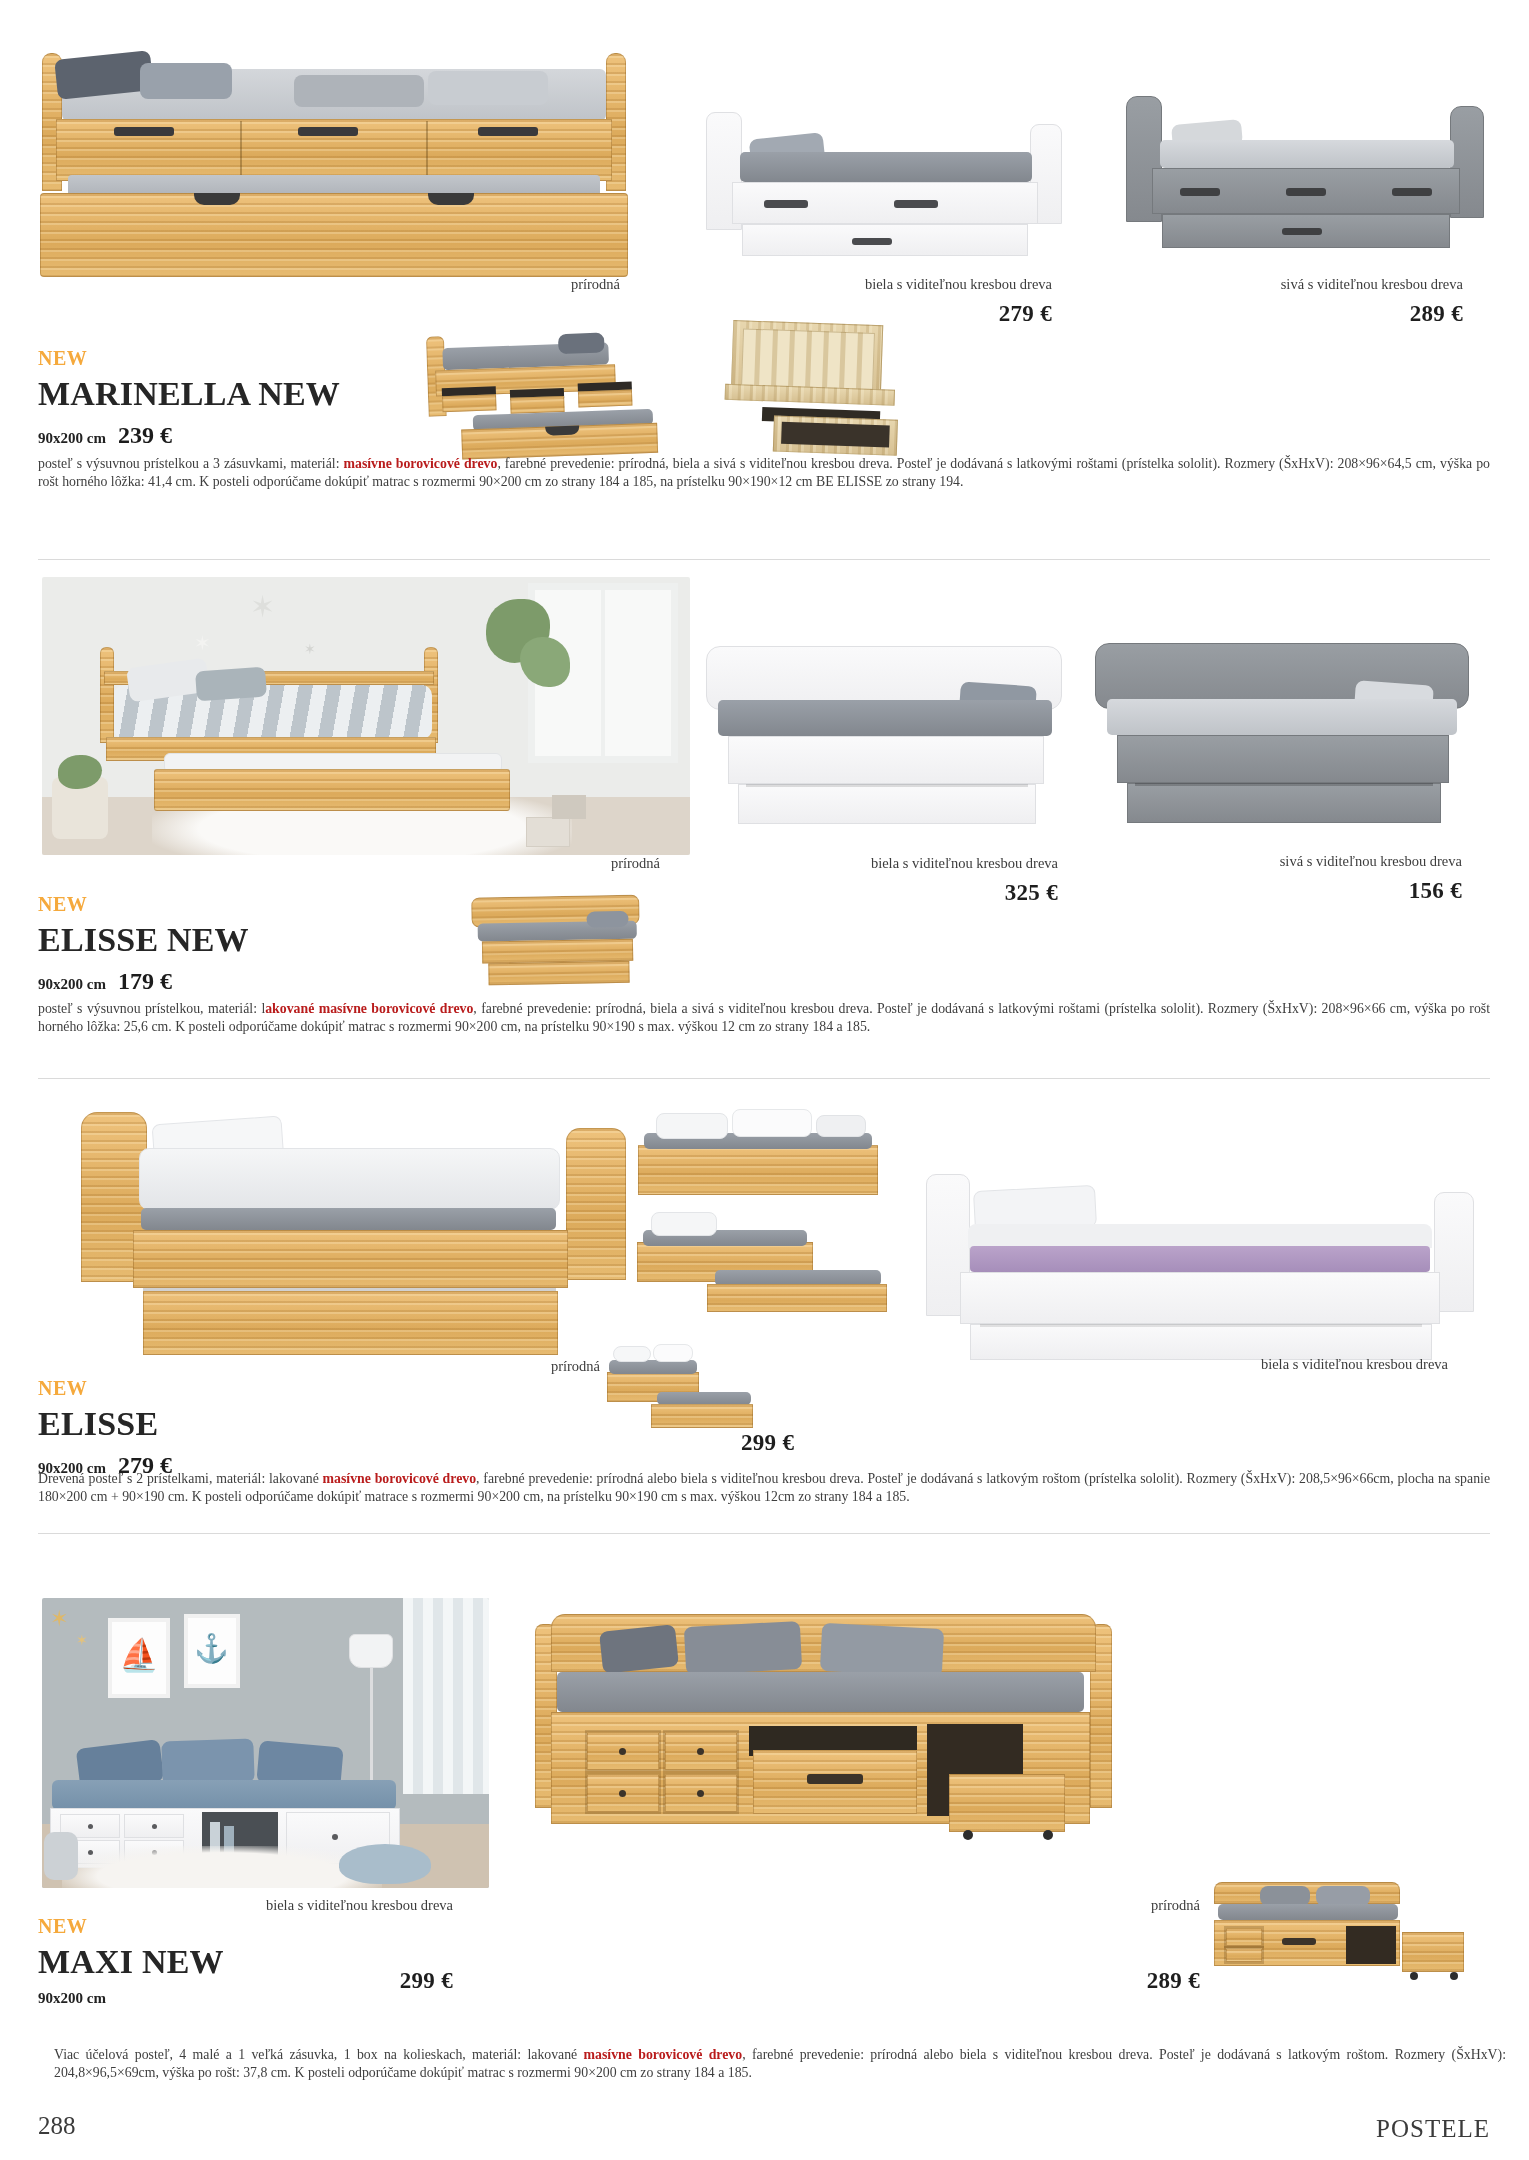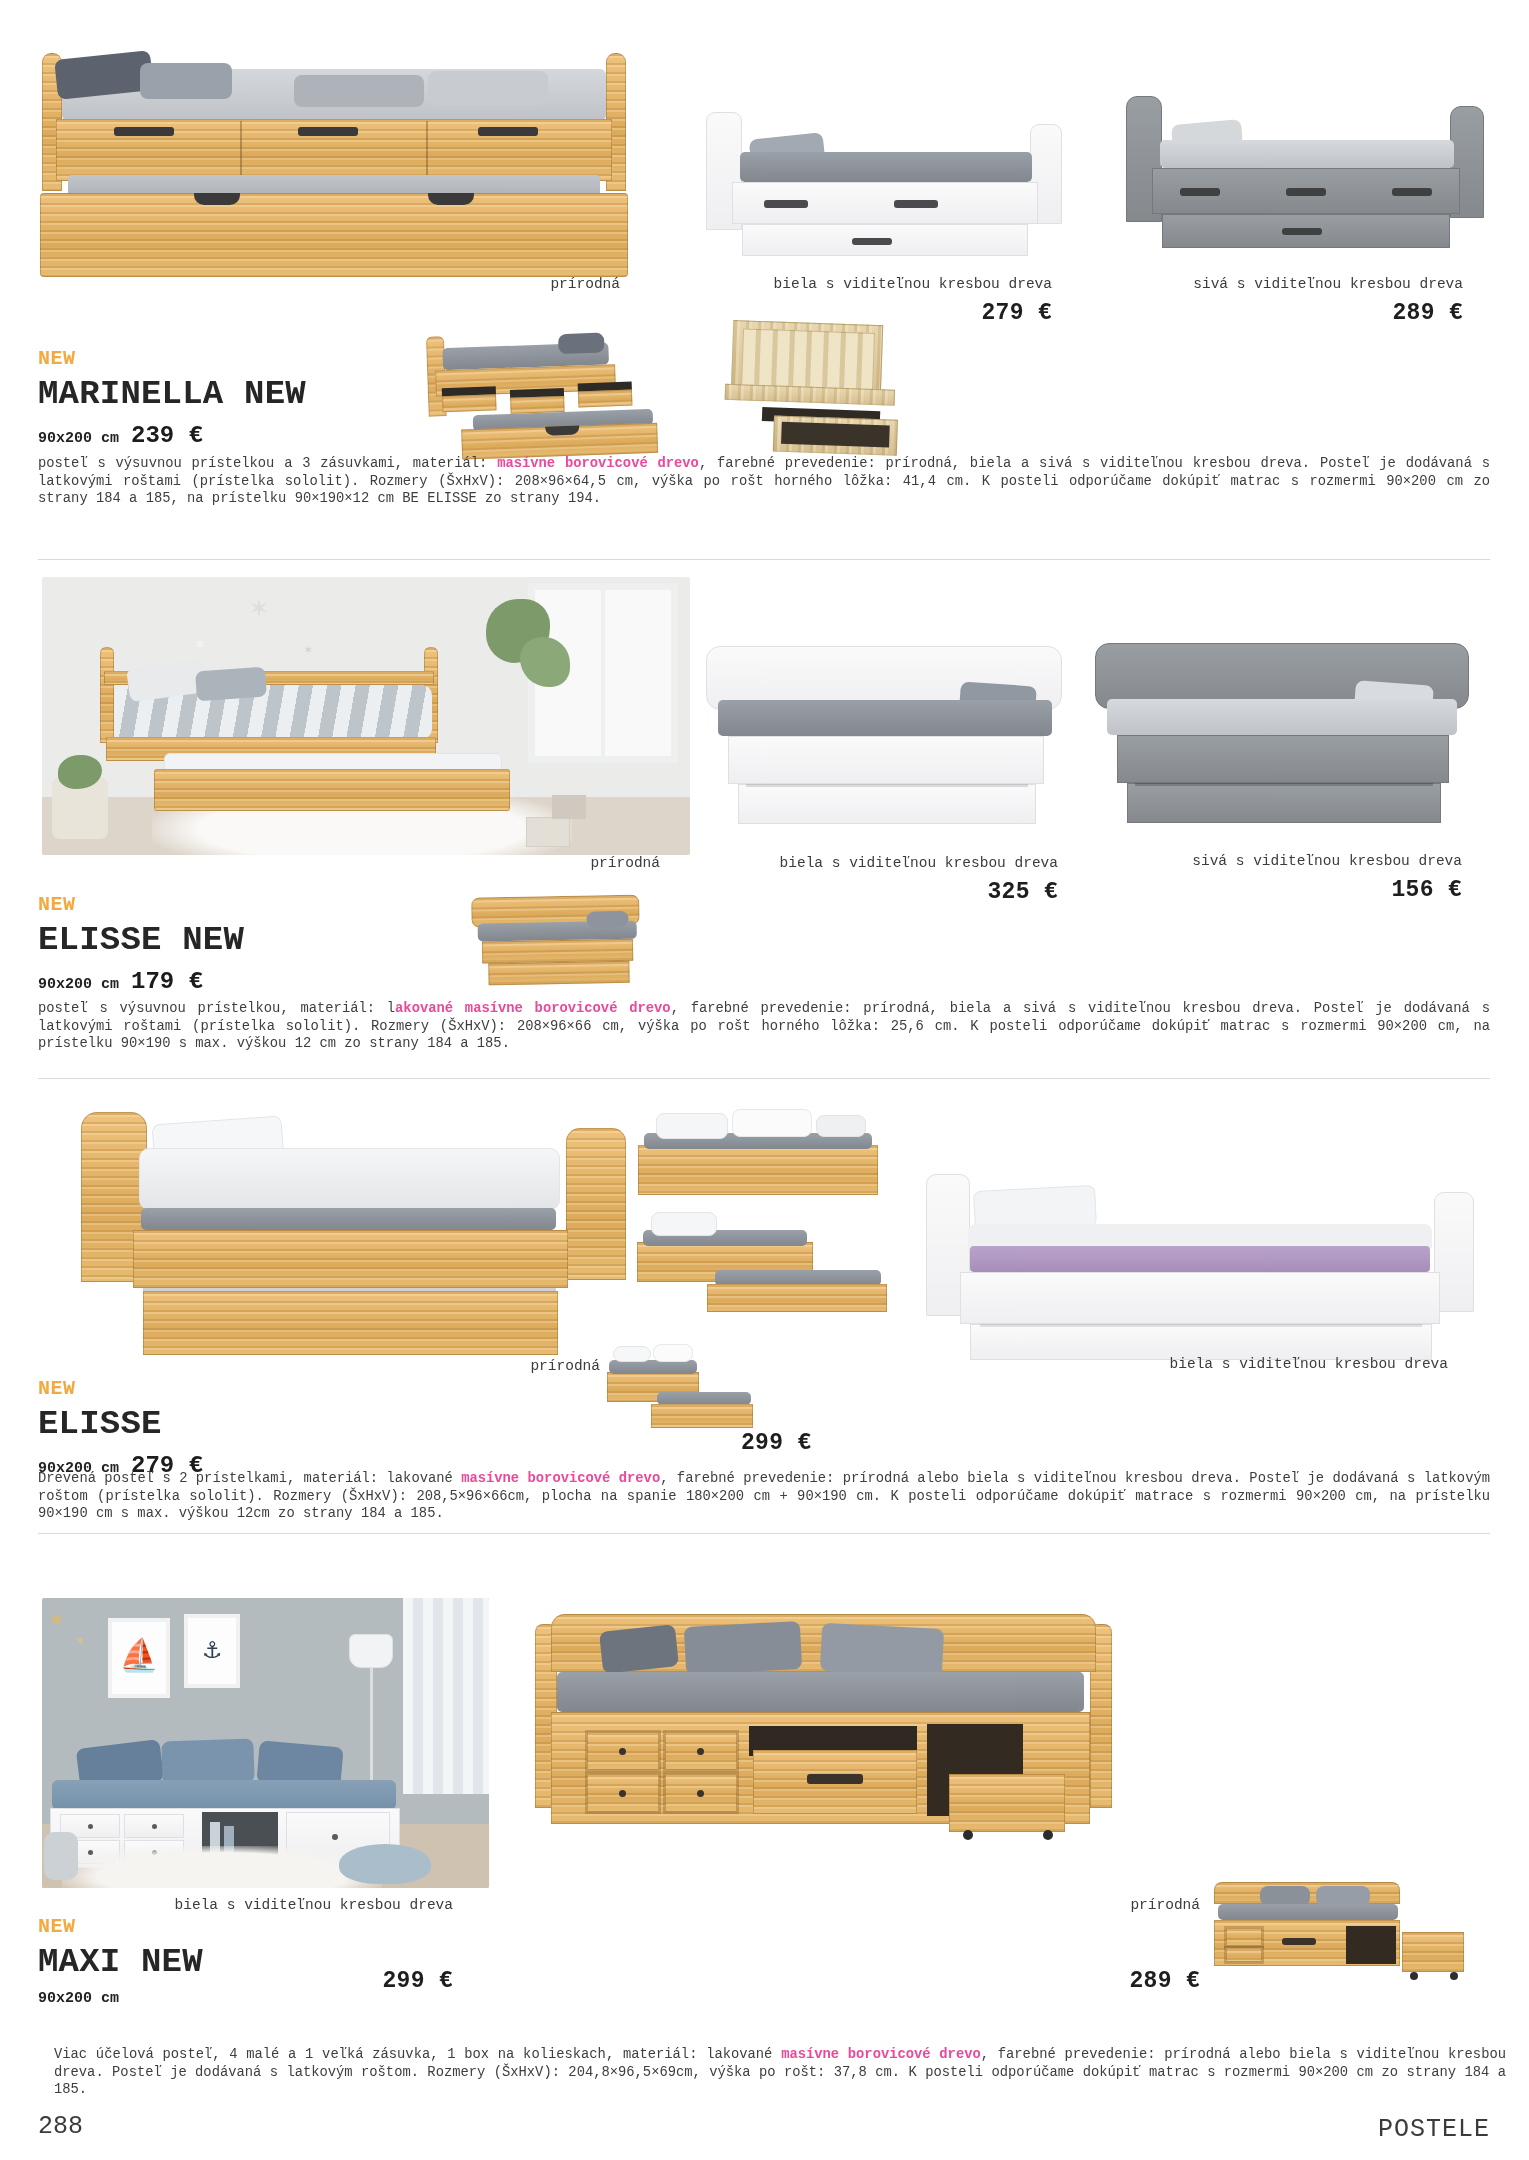--- a/index.html
+++ b/index.html
@@ -1,17 +1,17 @@
 <!DOCTYPE html>
 <html><head>
 <meta charset="utf-8">
 <style>
   html,body{margin:0;padding:0;background:#fff}
   #page{position:relative;width:1529px;height:2160px;background:#ffffff;
-        font-family:Liberation Mono, monospace;overflow:hidden}
+        font-family:Liberation Serif, serif;overflow:hidden}
   .abs{position:absolute}
   .img{position:absolute}
   .img *{position:absolute}
   
   .wood{background:
     repeating-linear-gradient(180deg, rgba(146,92,23,.20) 0 2px, rgba(255,243,210,.25) 2px 4px, rgba(0,0,0,0) 4px 9px),
     linear-gradient(180deg,#eec27c,#dcaa5b 60%,#e7bb71);
     border:1px solid rgba(133,86,22,.35);box-sizing:border-box}
   .woodp{background:
     repeating-linear-gradient(90deg, rgba(146,110,45,.18) 0 3px, rgba(255,248,225,.25) 3px 6px, rgba(0,0,0,0) 6px 12px),
@@ -28,21 +28,21 @@
   .badge{color:#F5A93C;font-weight:700;font-size:20px;letter-spacing:.5px}
   .ptitle{font-size:34px;font-weight:700;color:#262626;letter-spacing:.2px;margin-top:5px;white-space:nowrap}
   .sizeline{margin-top:9px;display:flex;align-items:baseline;gap:12px}
   .psize{font-size:15px;font-weight:700;color:#222}
   .pprice{font-size:24px;font-weight:700;color:#1c1c1c}
   .variant{position:absolute;text-align:right}
   .vlabel{font-size:14.5px;font-weight:400;color:#3c3c3c;white-space:nowrap}
   .vprice{font-size:23px;font-weight:700;color:#1e1e1e;margin-top:8px;letter-spacing:.3px;white-space:nowrap}
   .desc{position:absolute;left:38px;width:1452px;font-size:13.8px;line-height:17.6px;
         color:#3e3e3e;text-align:justify}
-  .desc b{color:#ec4899}
+  .desc b{color:#b91c1c}
   .hr{position:absolute;left:38px;right:39px;height:1px;background:#dadada}
   .footer-num{position:absolute;left:38px;top:2112px;font-size:25px;color:#3b3b3b}
   .footer-sec{position:absolute;right:39px;top:2115px;font-size:25px;color:#3b3b3b;letter-spacing:1px}
   .glyph{position:absolute;text-align:center}
 </style>
 </head>
 <body>
 
 <div id="page">
 

